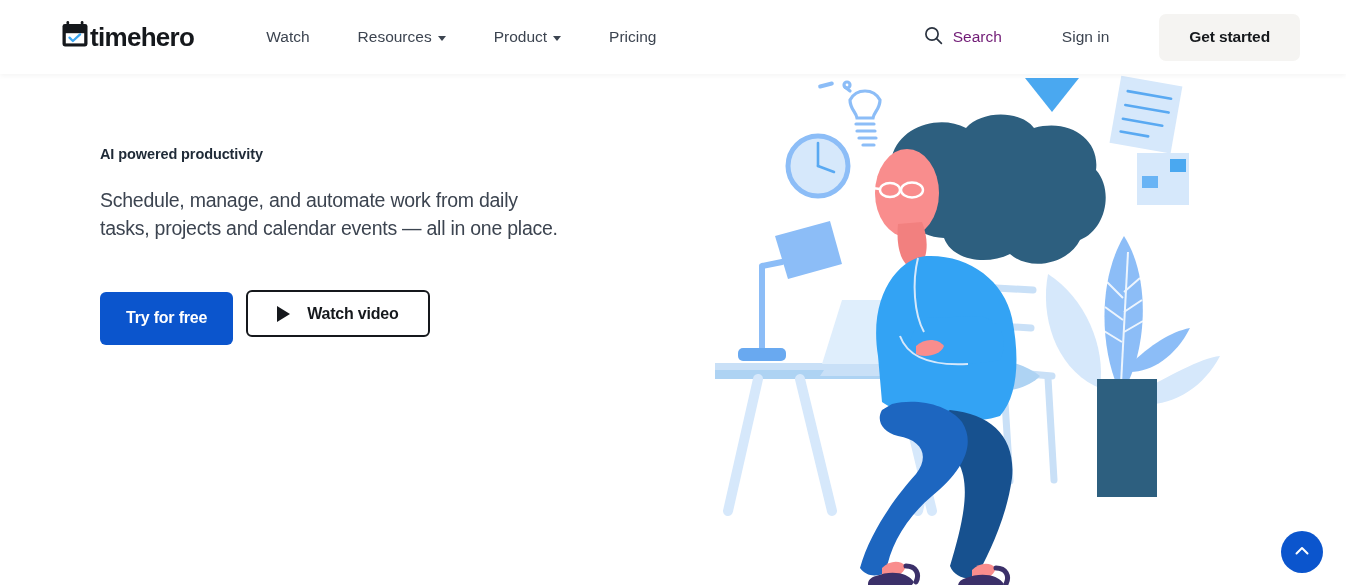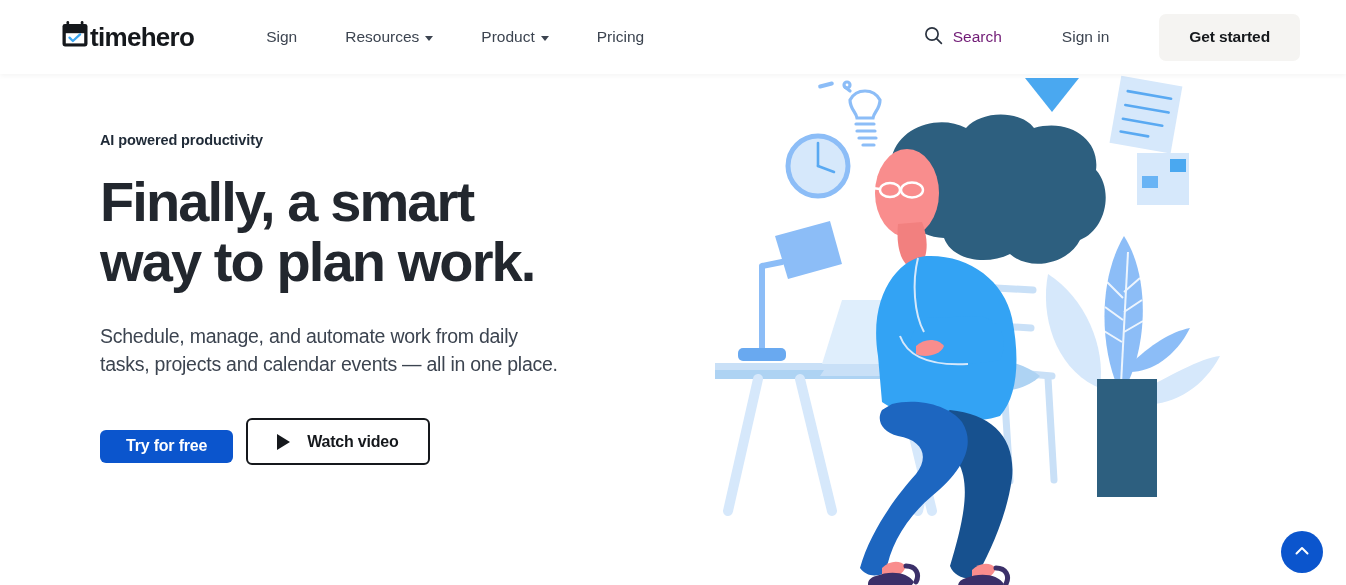--- a/index.html
+++ b/index.html
@@ -106,21 +106,21 @@
     position: absolute;
     left: 100px;
     top: 58px;
     width: 620px;
   }
   .eyebrow {
     font-size: 14.5px;
     font-weight: bold;
     color: #1f2a37;
     letter-spacing: -0.1px;
-    margin: 0 0 24px 0;
+    margin: 14px 0 24px 0;
   }
   .headline {
     font-size: 56px;
     font-weight: bold;
     line-height: 1.07;
     letter-spacing: -1.9px;
     color: #22272e;
     margin: 0 0 30px 0;
     white-space: pre-line;
   }
@@ -134,21 +134,21 @@
   }
   .cta-row { display: flex; align-items: center; gap: 13px; }
   .btn-primary {
     background: #0b55cd;
     color: #ffffff;
     border: none;
     border-radius: 6px;
     font-family: "Liberation Sans", sans-serif;
     font-size: 16px;
     font-weight: bold;
-    height: 33px;
+    height: 53px;
     padding: 0 26px;
     cursor: pointer;
     letter-spacing: -0.2px;
     margin-top: 9px;
   }
   .btn-secondary {
     background: #ffffff;
     color: #15181c;
     border: 2px solid #15181c;
     border-radius: 6px;
@@ -207,21 +207,21 @@
         <rect x="2.5" y="4" width="25" height="22.5" rx="2.4" fill="#15181c"></rect>
         <rect x="5.8" y="13.2" width="18.4" height="10.2" fill="#ffffff"></rect>
         <path d="M9.5 17.6 l3.4 3.4 l7.2 -6.6" stroke="#3ca6f0" stroke-width="2.3" fill="none" stroke-linecap="round" stroke-linejoin="round"></path>
       </svg>
     </span>
     <span class="brand-word">timehero</span>
   </div>
 
   <div class="nav">
     <div class="nav-item">
-      <span>Sign</span>
+      <span>Watch</span>
     </div>
     <div class="nav-item">
       <span>Resources</span>
       <span class="caret"></span>
     </div>
     <div class="nav-item">
       <span>Product</span>
       <span class="caret"></span>
     </div>
     <div class="nav-item">
@@ -241,22 +241,20 @@
     </div>
     <div class="signin-link">Sign in</div>
     <button class="getstarted-btn">Get started</button>
   </div>
 </div>
 
 <div class="hero">
 
   <div class="hero-copy">
     <p class="eyebrow">AI powered productivity</p>
-    <h1 class="headline">Finally, a smart
-way to plan work.</h1>
     <p class="subhead">Schedule, manage, and automate work from daily
 tasks, projects and calendar events — all in one place.</p>
     <div class="cta-row">
       <button class="btn-primary">Try for free</button>
       <button class="btn-secondary">
         <span class="play-tri"></span>
         <span>Watch video</span>
       </button>
     </div>
   </div>

